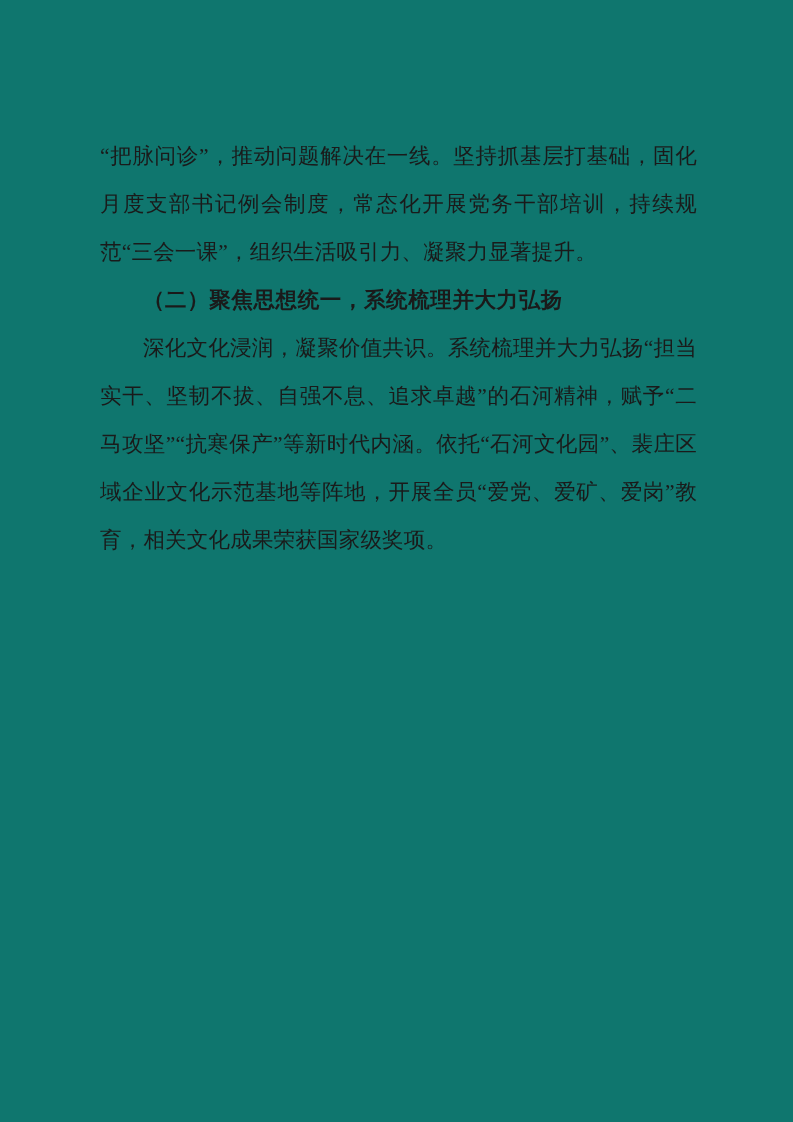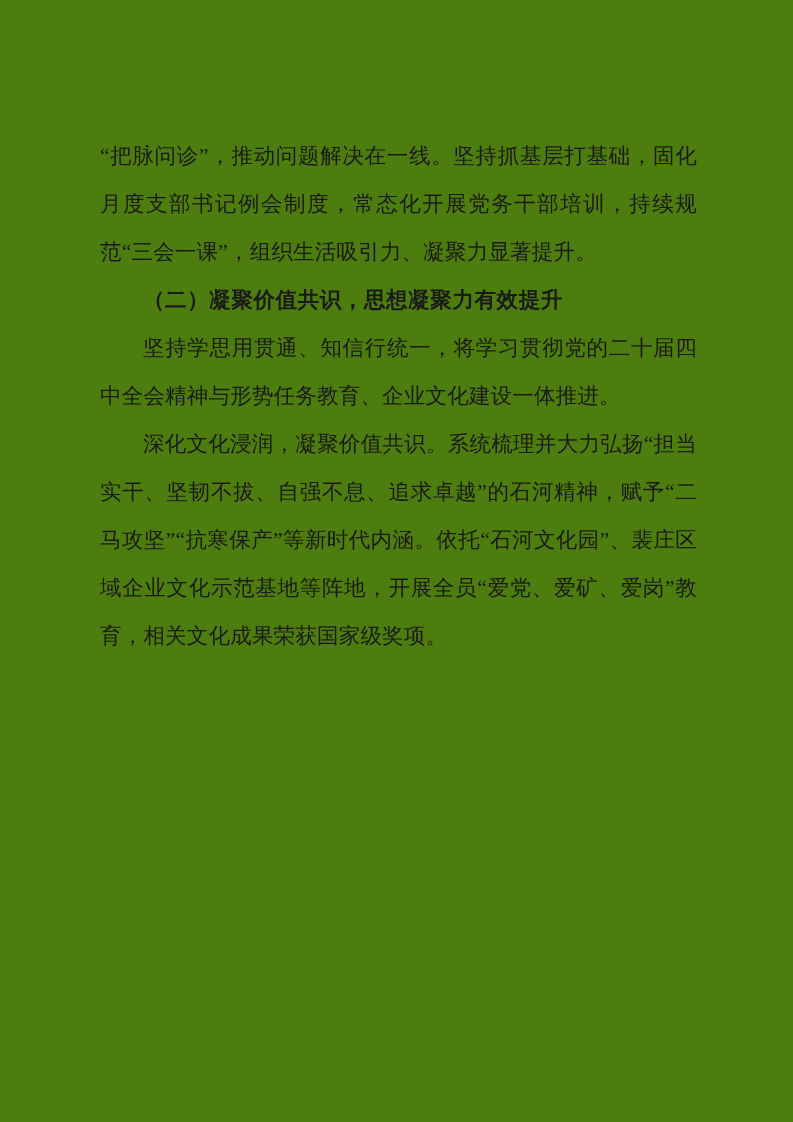--- a/index.html
+++ b/index.html
@@ -13,21 +13,21 @@
     font-family: "Liberation Serif", "DejaVu Serif", serif;
     color: #1a1a1a;
     -webkit-font-smoothing: antialiased;
   }
   .page {
     position: relative;
     width: 793px;
     height: 1122px;
     box-sizing: border-box;
     padding: 132px 96px 60px 100px;
-    background: #4d7c0f;
+    background: #0f766e;
   }
   .doc-body {
     font-size: 21.5px;
     line-height: 48px;
   }
   p {
     margin: 0;
     text-align: justify;
     text-justify: inter-ideograph;
     letter-spacing: 0.2px;
@@ -44,21 +44,20 @@
 </style>
 </head>
 <body>
 
 <div class="page">
   <div class="doc-body">
 
     <p class="body-text">“把脉问诊”，推动问题解决在一线。坚持抓基层打基础，固化月度支部书记例会制度，常态化开展党务干部培训，持续规范“三会一课”，组织生活吸引力、凝聚力显著提升。</p>
 
 
-    <p class="heading">（二）凝聚价值共识，思想凝聚力有效提升</p>
+    <p class="heading">（二）聚焦思想统一，系统梳理并大力弘扬</p>
 
-    <p class="indent">坚持学思用贯通、知信行统一，将学习贯彻党的二十届四中全会精神与形势任务教育、企业文化建设一体推进。</p>
 
 
     <p class="indent">深化文化浸润，凝聚价值共识。系统梳理并大力弘扬“担当实干、坚韧不拔、自强不息、追求卓越”的石河精神，赋予“二马攻坚”“抗寒保产”等新时代内涵。依托“石河文化园”、裴庄区域企业文化示范基地等阵地，开展全员“爱党、爱矿、爱岗”教育，相关文化成果荣获国家级奖项。</p>
 
   </div>
 </div>
 
 </body></html>

